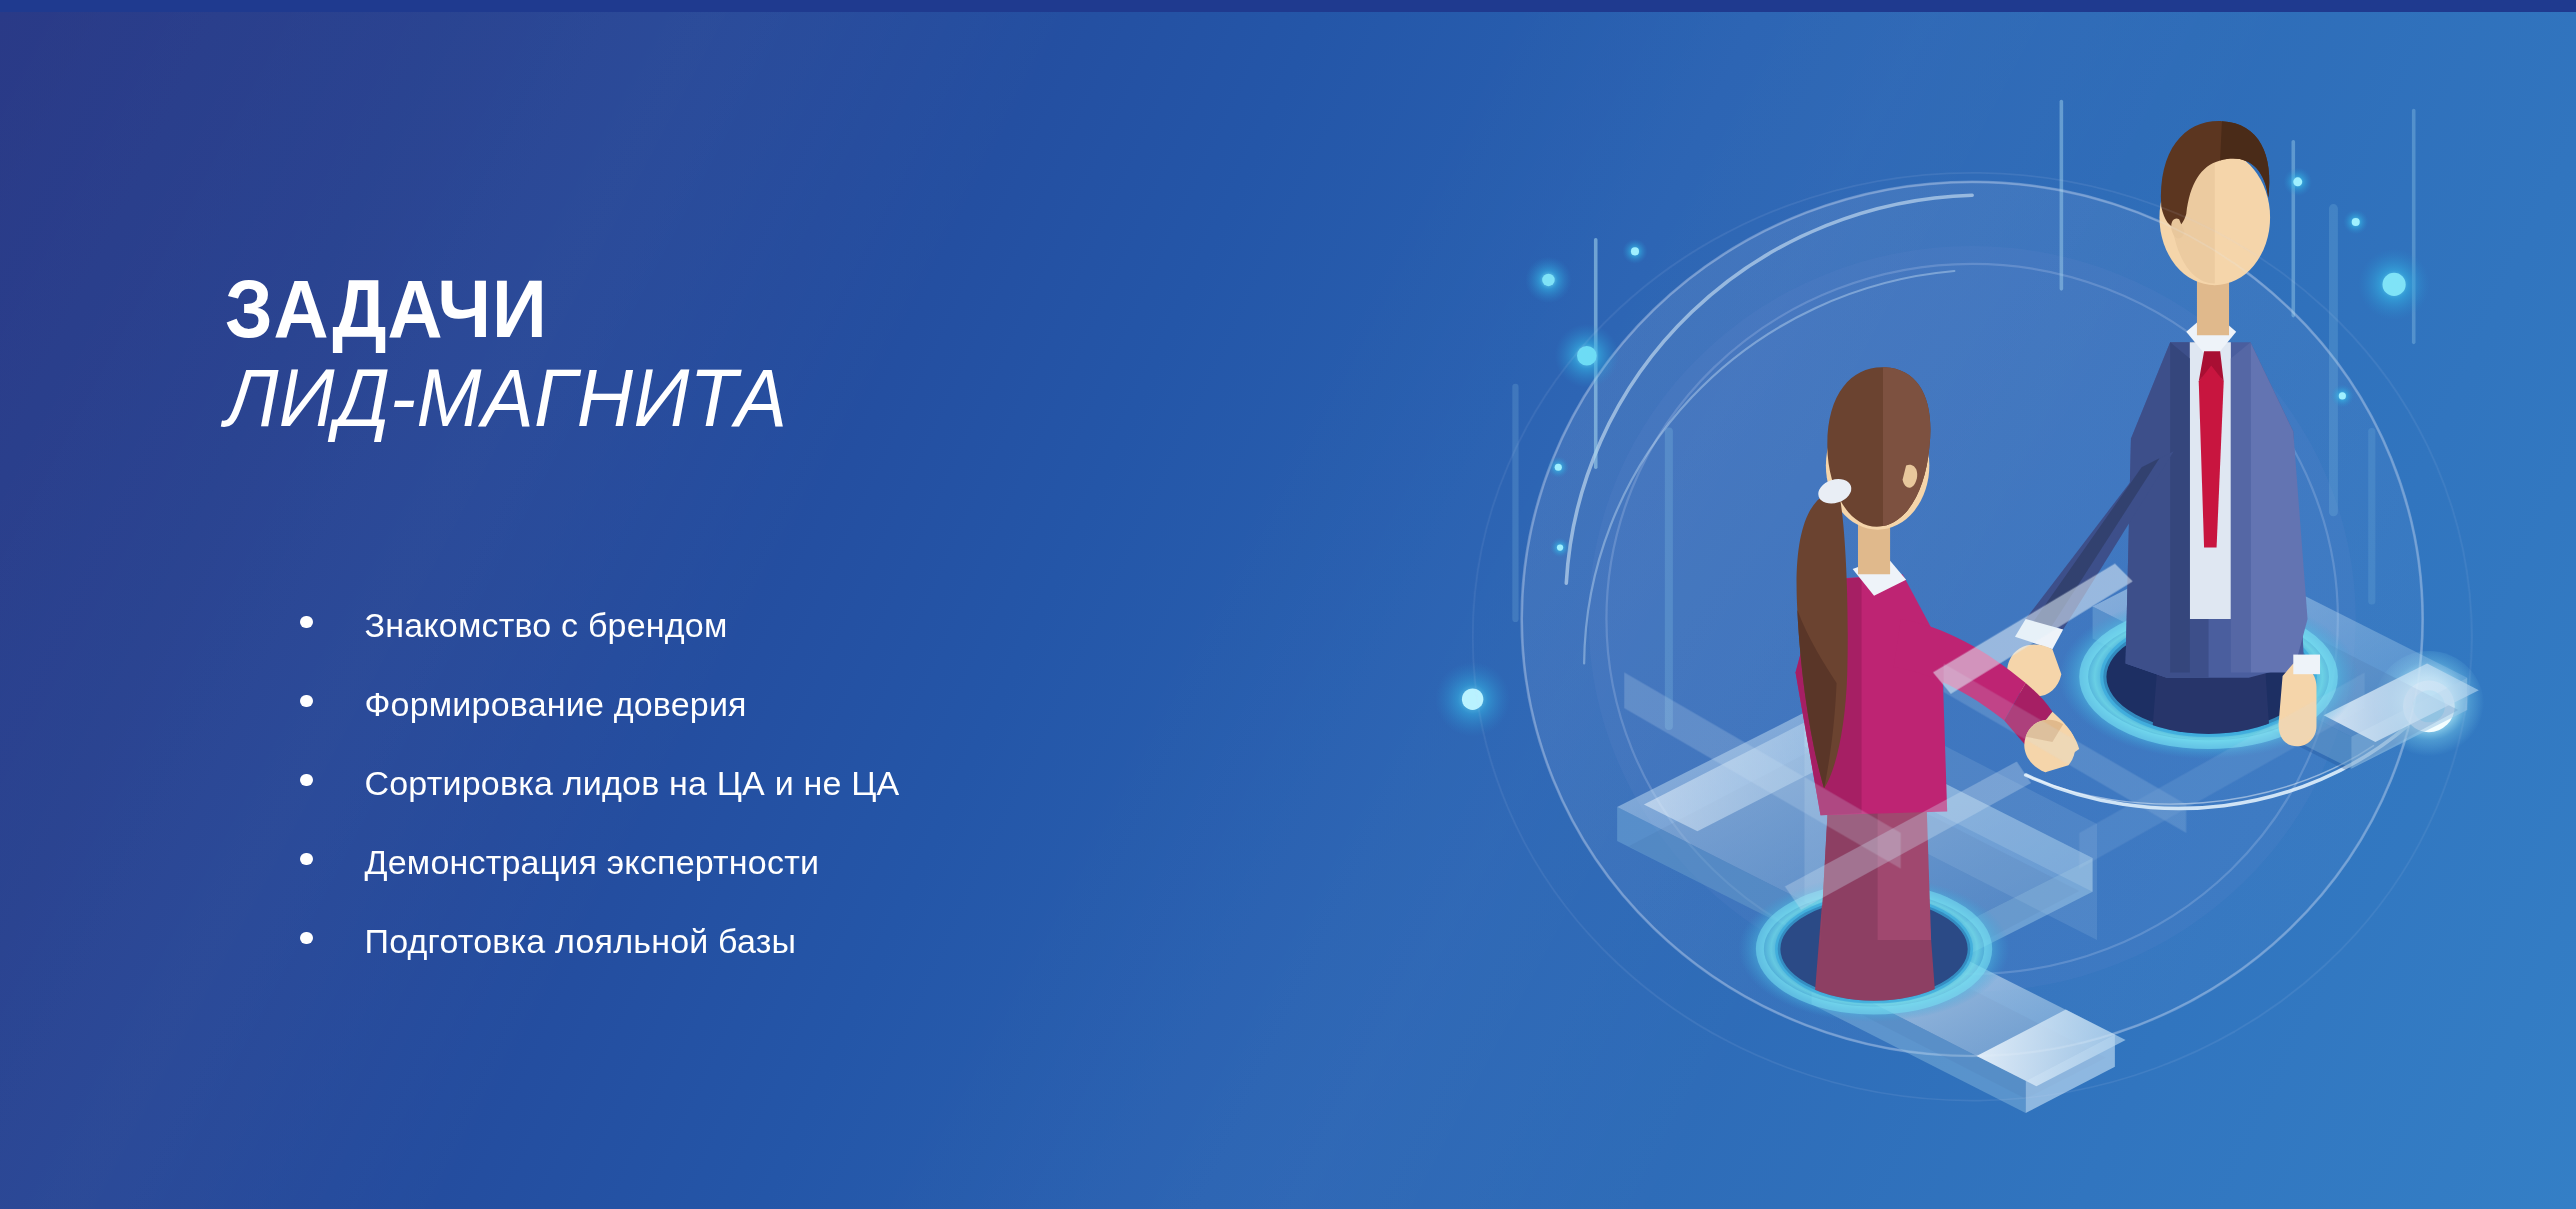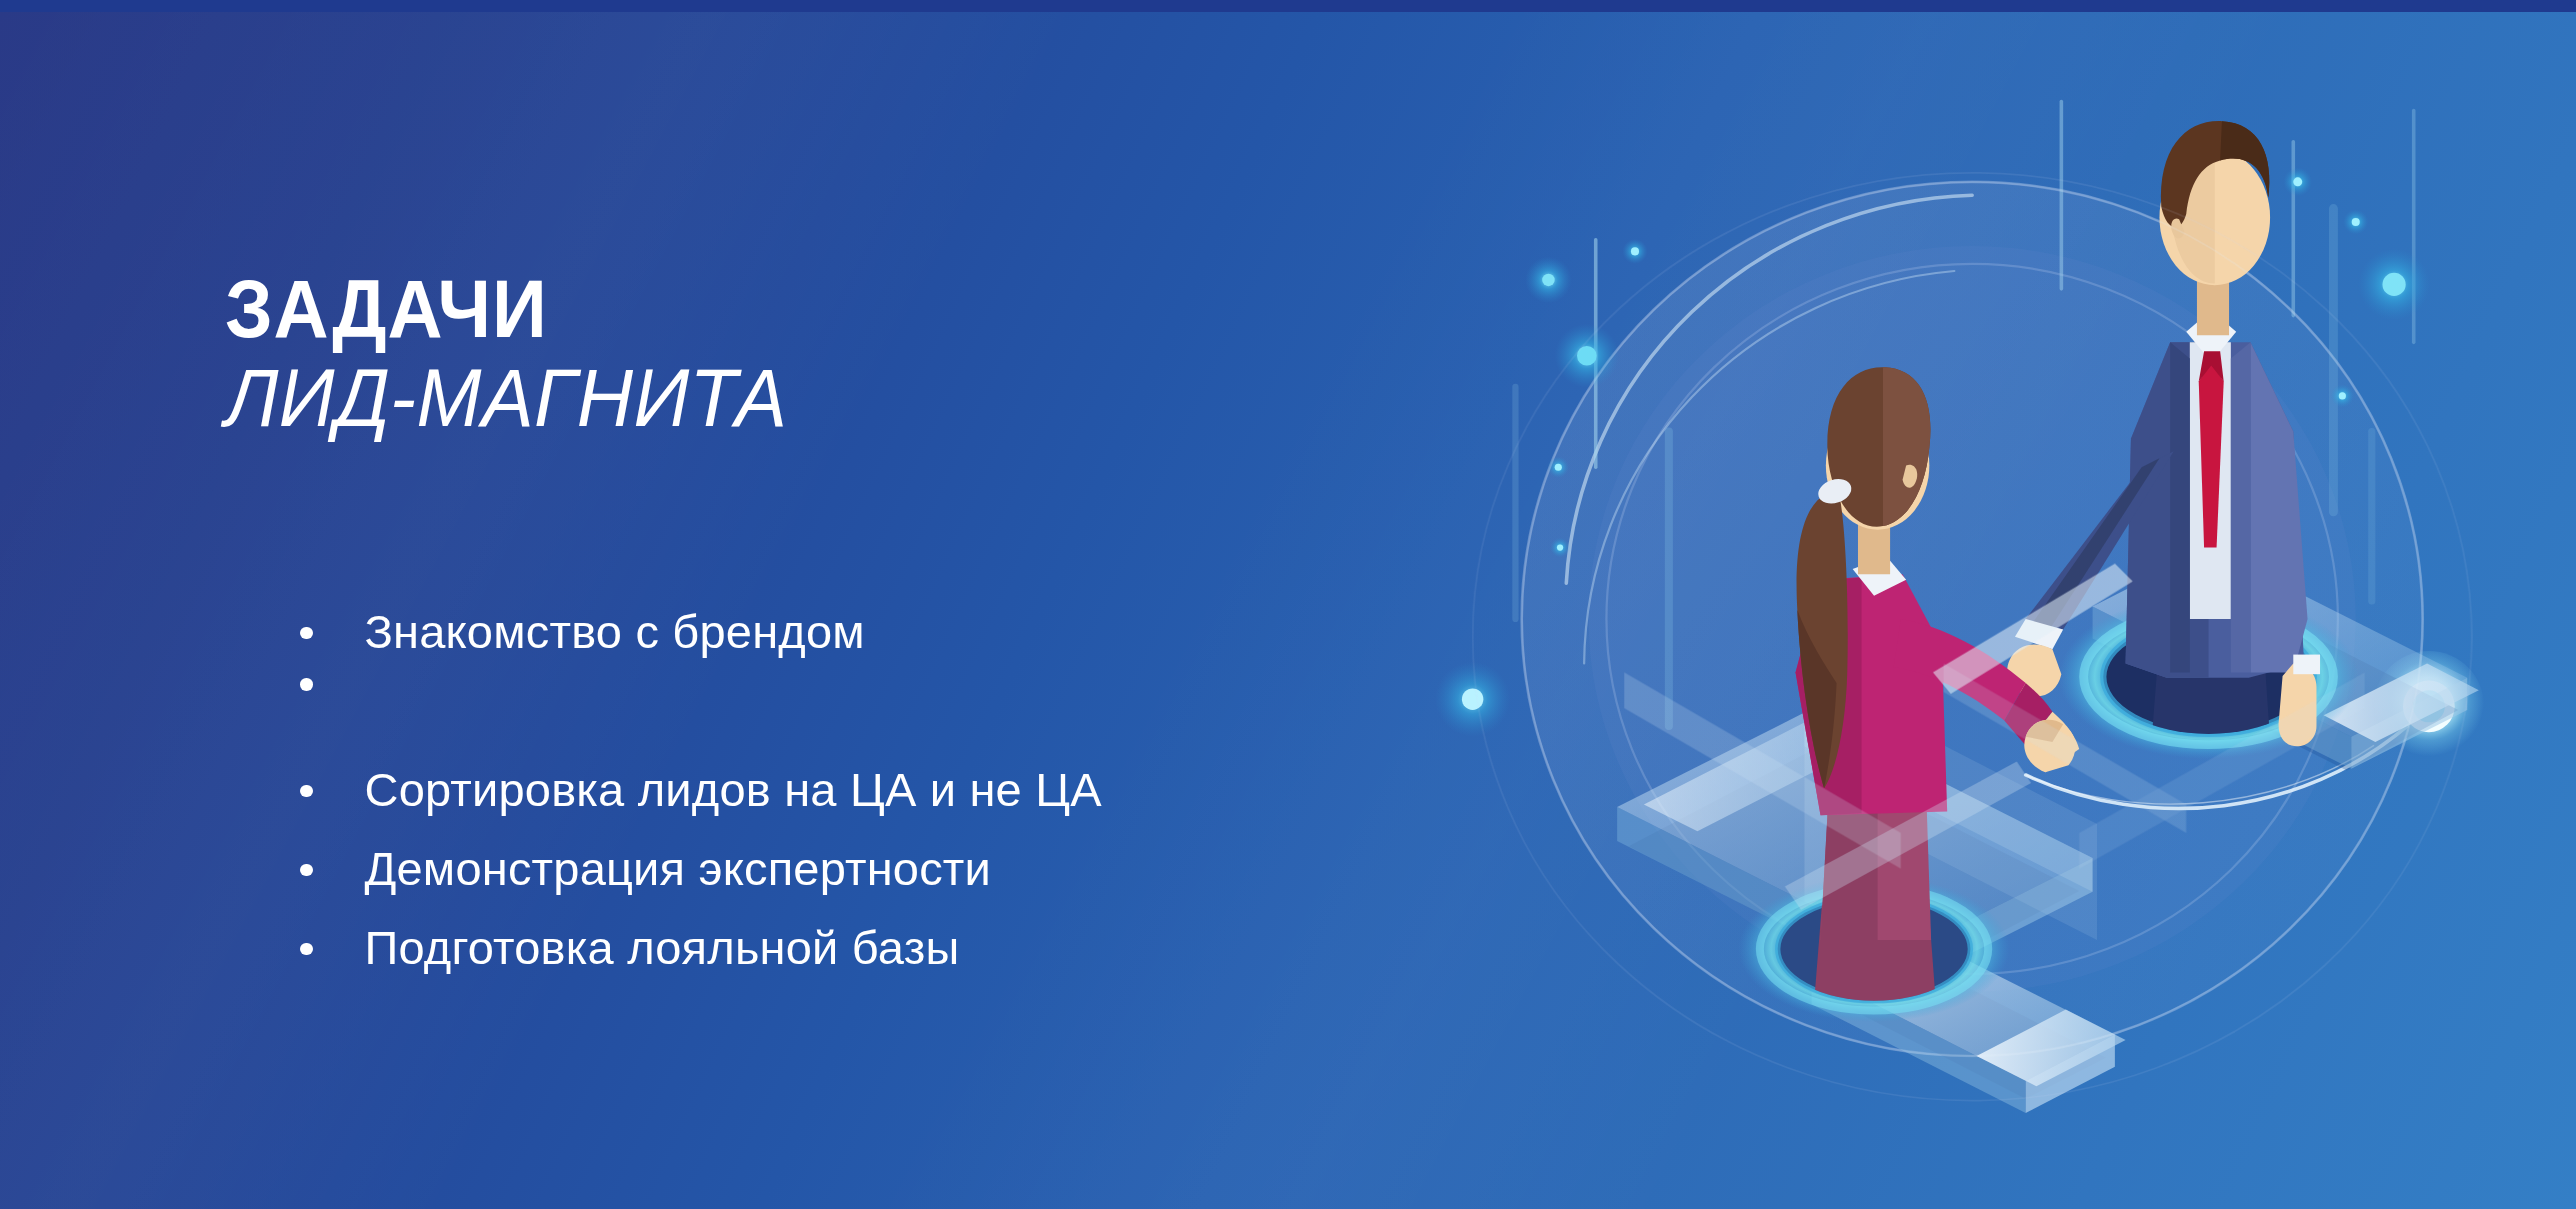--- a/index.html
+++ b/index.html
@@ -85,21 +85,21 @@
     height: 12.5px;
     border-radius: 50%;
     background: #ffffff;
     flex: 0 0 auto;
     position: relative;
     top: -9px;
     margin-right: 52px;
   }
   .bullet-text {
     color: #ffffff;
-    font-size: 47px;
+    font-size: 34px;
     font-weight: 400;
     line-height: 1;
     white-space: nowrap;
     letter-spacing: 0.2px;
   }
 
   
   .illustration {
     position: absolute;
     left: 1401px;
@@ -121,20 +121,21 @@
     <div class="title-sub">ЛИД-МАГНИТА</div>
   </div>
 
   <ul class="bullets">
     <li class="bullet-row">
       <span class="bullet-dot"></span>
       <span class="bullet-text">Знакомство с брендом</span>
     </li>
     <li class="bullet-row">
       <span class="bullet-dot"></span>
+      <span class="bullet-text">Формирование доверия</span>
     </li>
     <li class="bullet-row">
       <span class="bullet-dot"></span>
       <span class="bullet-text">Сортировка лидов на ЦА и не ЦА</span>
     </li>
     <li class="bullet-row">
       <span class="bullet-dot"></span>
       <span class="bullet-text">Демонстрация экспертности</span>
     </li>
     <li class="bullet-row">

